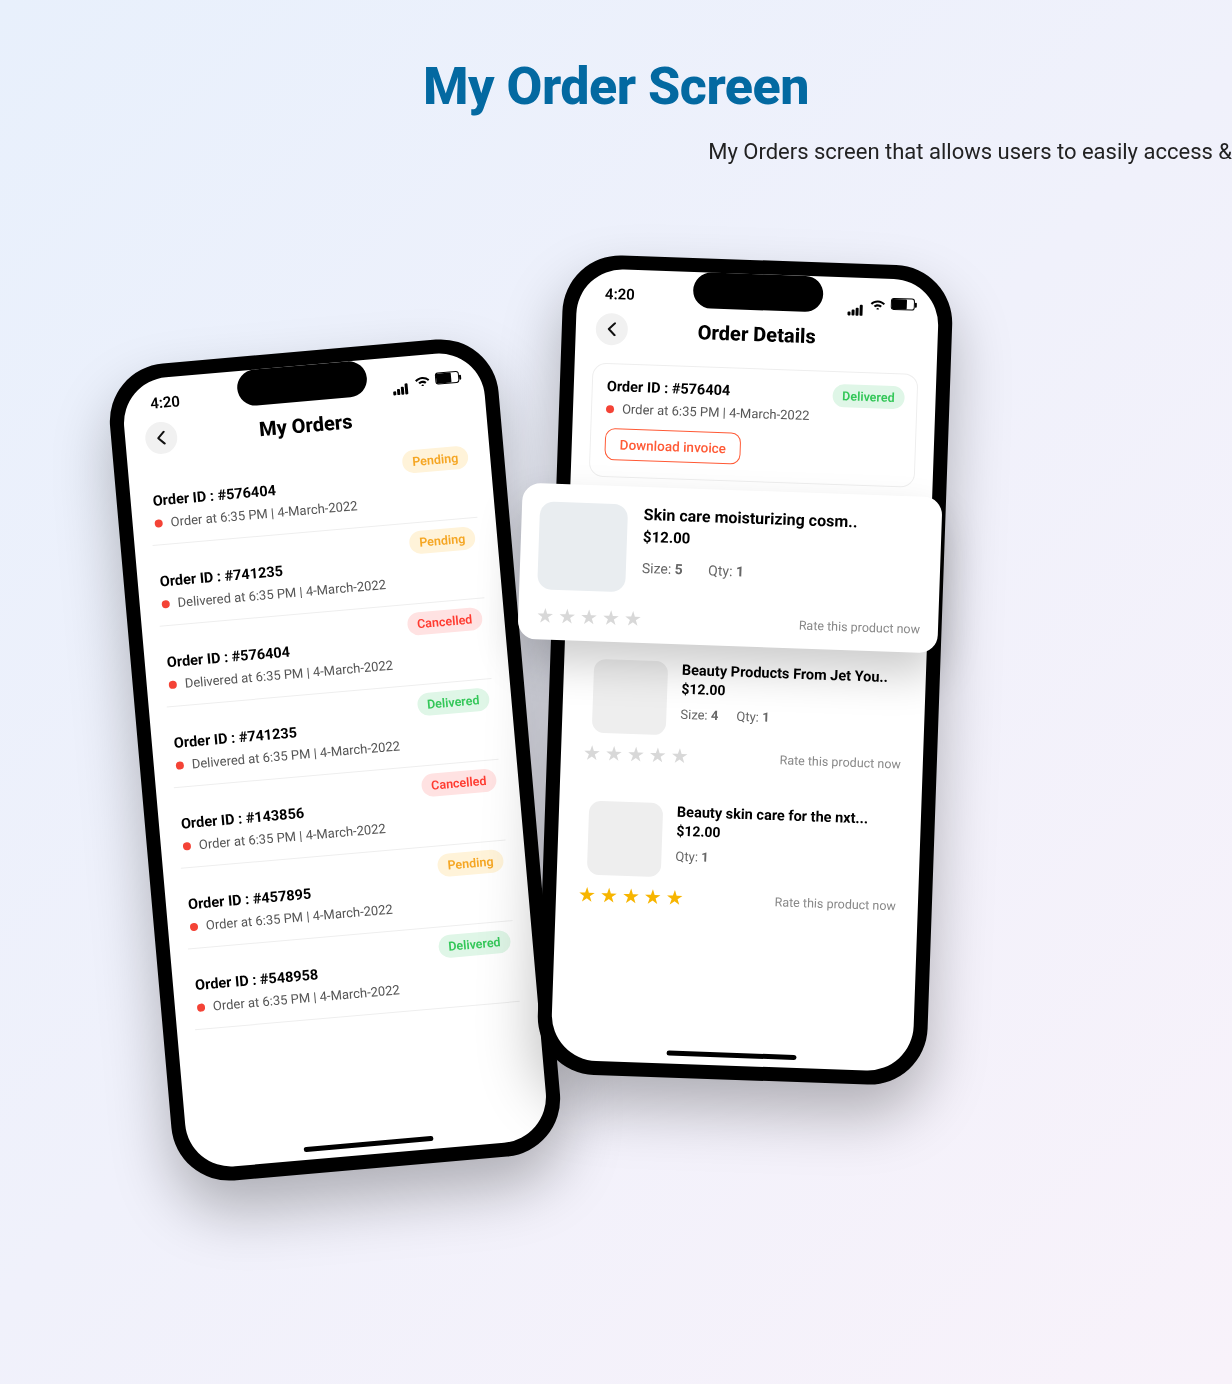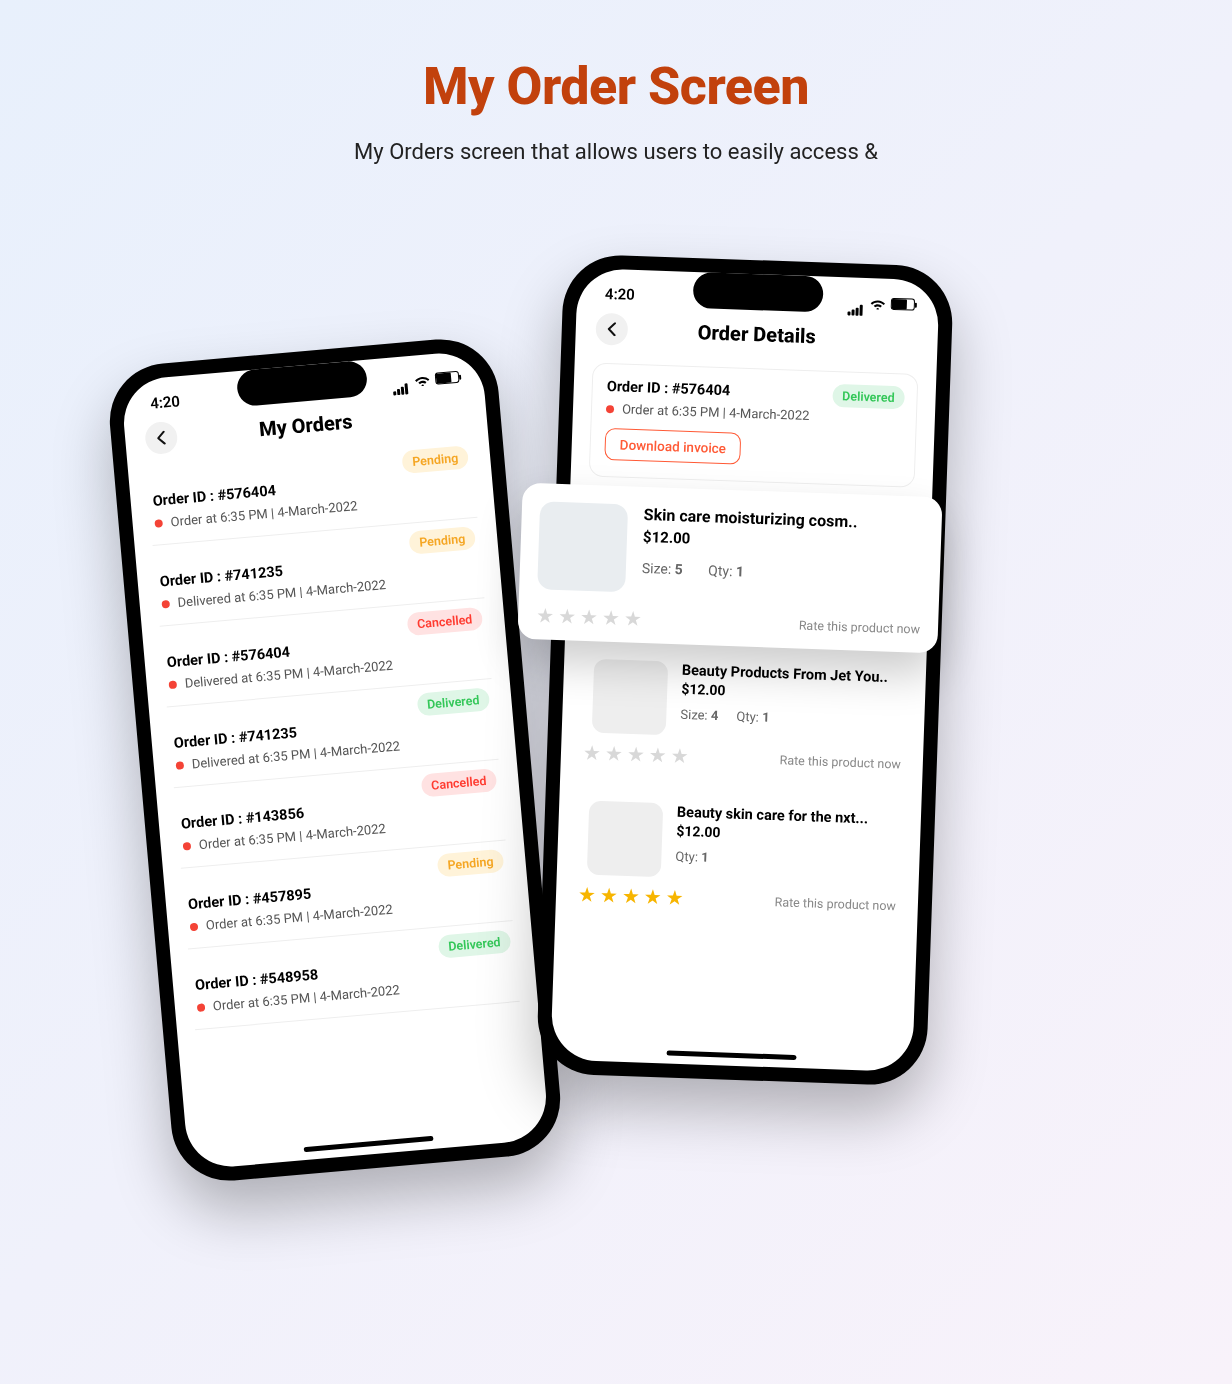--- a/index.html
+++ b/index.html
@@ -6,23 +6,23 @@
   body {
     font-family: -apple-system, BlinkMacSystemFont, "Segoe UI", Roboto, sans-serif;
     width: 1232px;
     height: 1384px;
     background: linear-gradient(135deg, #e8f0fc 0%, #f8f2fa 100%);
     border-radius: 24px;
     overflow: hidden;
     position: relative;
   }
   .hero { text-align: center; padding-top: 56px; }
-  .hero h1 { font-size: 52px; font-weight: 800; color: #c2410c; letter-spacing: -0.5px; }
+  .hero h1 { font-size: 52px; font-weight: 800; color: #0369a1; letter-spacing: -0.5px; }
   .hero p  { font-size: 22px; color: #222; margin-top: 18px; line-height: 1.55; }
-  .hero p span { display: block; }
+  .hero p span { display: block; text-align: right; }
 
   
   .phone {
     position: absolute;
     width: 390px;
     height: 820px;
     background: #000;
     border-radius: 58px;
     padding: 14px;
     box-shadow: 0 30px 60px rgba(0,0,0,.28);

